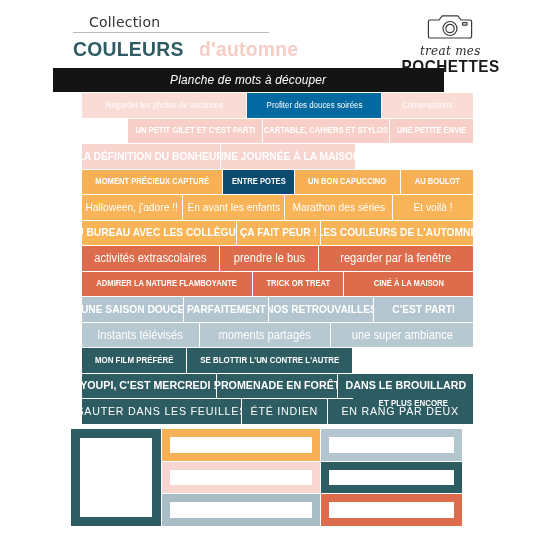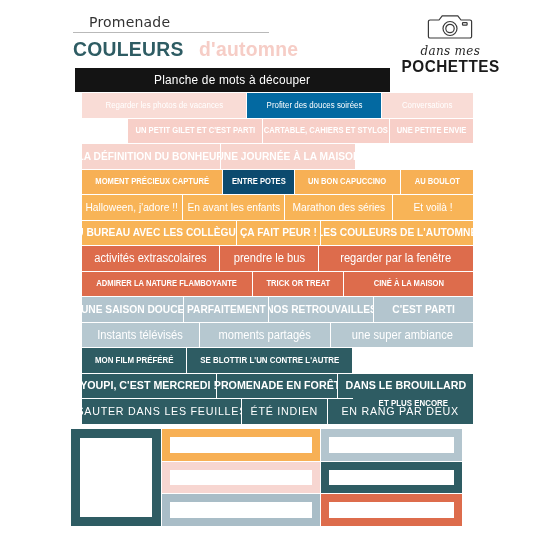--- a/index.html
+++ b/index.html
@@ -111,32 +111,33 @@
     font-weight: bold;
     letter-spacing: 0.6px;
     color: #1b1b1b;
     transform: scaleX(0.9);
     line-height: 1;
   }
 
   
   .bar {
     position: absolute;
-    left: 75px;
+    left: 53px;
     top: 68px;
-    width: 315px;
+    width: 391px;
     height: 24px;
     background: #141414;
     color: #ffffff;
     display: flex;
     align-items: center;
     justify-content: center;
     font-family: "Liberation Sans Narrow", "Liberation Sans", sans-serif;
     font-size: 12.5px;
     letter-spacing: 0.2px;
+    font-style: italic;
   }
   .bar span { transform: scaleX(0.95); display:inline-block; }
 
   
   .grid {
     position: absolute;
     left: 82px;
     top: 93px;
     width: 391px;
   }
@@ -199,40 +200,40 @@
   .f-right { flex: 1; }
 </style>
 </head>
 <body>
 
 <div class="sheet">
 
   <div class="header">
 
     <div class="brand-left">
-      <div class="collection-word">Promenade</div>
+      <div class="collection-word">Collection</div>
       <div class="rule"></div>
       <div class="title-line">
         <span class="title-main">COULEURS</span>
         <span class="title-sub">d'automne</span>
       </div>
     </div>
 
     <div class="brand-right">
       <span class="cam-icon">
         <svg width="46" height="27" viewBox="0 0 46 27" fill="none" stroke="#3a3a3a" stroke-width="1.2">
           <path d="M3 7 h9 l3.2-4.2 h15.6 L34 7 h9 a1.6 1.6 0 0 1 1.6 1.6 v14.8
                    a1.6 1.6 0 0 1 -1.6 1.6 H3 a1.6 1.6 0 0 1 -1.6 -1.6 V8.6
                    A1.6 1.6 0 0 1 3 7 z"></path>
           <circle cx="23" cy="15.5" r="7"></circle>
           <circle cx="23" cy="15.5" r="4.2"></circle>
           <rect x="35.5" y="9.6" width="4.6" height="2.6" rx="0.6"></rect>
         </svg>
       </span>
-      <div class="logo-script">dans mes</div>
+      <div class="logo-script">treat mes</div>
       <div class="logo-name">POCHETTES</div>
     </div>
 
   </div>
 
   <div class="bar">
     <span>Planche de mots à découper</span>
   </div>
 
   <div class="grid" id="grid">

